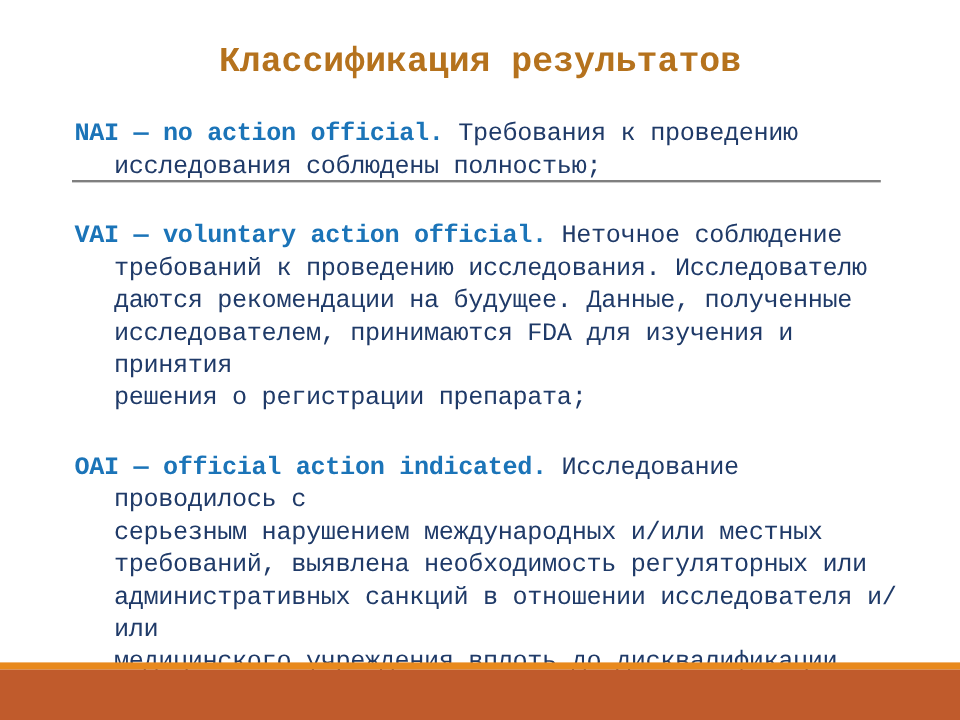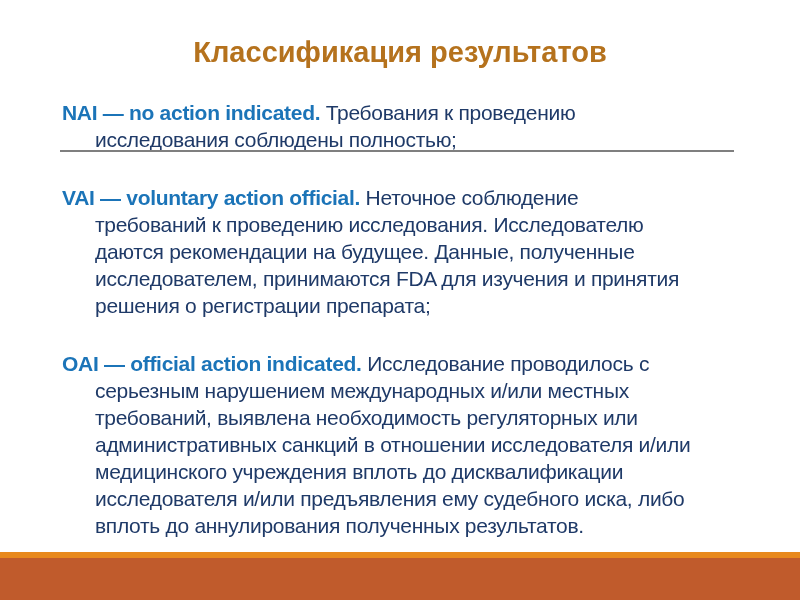--- a/index.html
+++ b/index.html
@@ -6,21 +6,21 @@
     margin: 0;
     padding: 0;
     background: #ffffff;
   }
   .slide {
     position: relative;
     width: 800px;
     height: 600px;
     overflow: hidden;
     background: #ffffff;
-    font-family: Liberation Sans, sans-serif;
+    font-family: Liberation Mono, monospace;
   }
   .title {
     margin: 34px 0 0 0;
     text-align: center;
     font-size: 29px;
     line-height: 36px;
     font-weight: bold;
     letter-spacing: 0px;
     color: var(--title-color, #b5721d);
   }
@@ -72,21 +72,21 @@
     background: var(--bar-color, #c05b2c);
   }
 </style>
 </head>
 <body>
 
 <div class="slide">
   <h1 class="title">Классификация результатов</h1>
 
   <div class="body" id="paragraphs">
-      <p class="para"><span class="lead">NAI — no action indicated.</span><span class="rest"> Требования к проведению<br>исследования соблюдены полностью;</span></p>
+      <p class="para"><span class="lead">NAI — no action official.</span><span class="rest"> Требования к проведению<br>исследования соблюдены полностью;</span></p>
       <p class="para"><span class="lead">VAI — voluntary action official.</span><span class="rest"> Неточное соблюдение<br>требований к проведению исследования. Исследователю<br>даются рекомендации на будущее. Данные, полученные<br>исследователем, принимаются FDA для изучения и принятия<br>решения о регистрации препарата;</span></p>
       <p class="para"><span class="lead">OAI — official action indicated.</span><span class="rest"> Исследование проводилось с<br>серьезным нарушением международных и/или местных<br>требований, выявлена необходимость регуляторных или<br>административных санкций в отношении исследователя и/или<br>медицинского учреждения вплоть до дисквалификации<br>исследователя и/или предъявления ему судебного иска, либо<br>вплоть до аннулирования полученных результатов.</span></p>
     </div>
 
   <div class="divider"></div>
 
   <div class="footer-stripe"></div>
 
   <div class="footer-bar"></div>
 </div>

